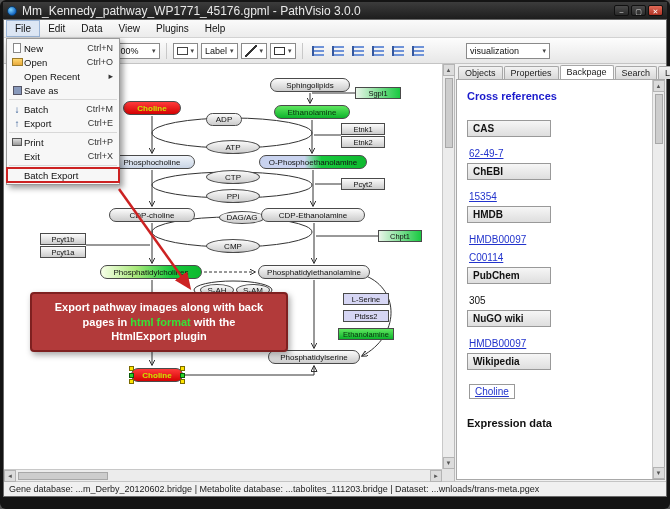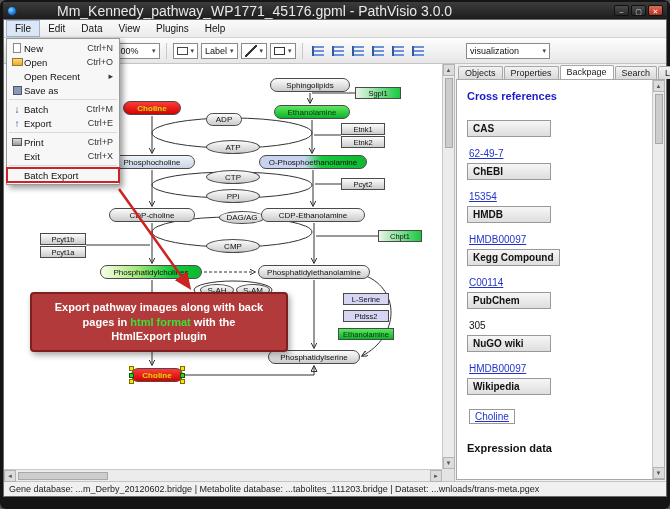--- a/index.html
+++ b/index.html
@@ -6,21 +6,21 @@
   html,body { width:670px; height:509px; font-family:"Liberation Sans", sans-serif; background:#555; }
 
   .frame { position:relative; width:670px; height:509px; background:#141414; border-radius:6px;
            padding:2px 3px 12px 3px; display:flex; flex-direction:column; overflow:hidden; }
 
   
   .titlebar { height:17px; display:flex; align-items:center; padding:0 4px; gap:5px;
               background:linear-gradient(#3c3c3c,#1d1d1d); color:#eee; flex:none; }
   .app-icon { width:10px; height:10px; border-radius:50%; flex:none;
               background:radial-gradient(circle at 35% 35%, #7fd4ff, #1565c0 70%); border:1px solid #0a3a66; }
-  .title { font-size:14px; color:#e9e9e9; white-space:nowrap; overflow:hidden; flex:1;margin-left:35px; }
+  .title { font-size:12px; color:#e9e9e9; white-space:nowrap; overflow:hidden; flex:1; }
   .winbtns { display:flex; gap:2px; flex:none; }
   .wb { width:15px; height:11px; font-size:7px; line-height:11px; text-align:center; color:#ddd;
         background:linear-gradient(#4a4a4a,#2a2a2a); border:1px solid #111; border-radius:2px; cursor:default; }
   .wb.close { background:linear-gradient(#e06a57,#b03224); color:#fff; }
 
   
   .app { flex:1; display:flex; flex-direction:column; background:#f0f0f0; border:1px solid #6a6a6a; position:relative; min-height:0; }
 
   .menubar { height:18px; display:flex; align-items:stretch; background:linear-gradient(#fafafa,#ececec);
              border-bottom:1px solid #d2d2d2; padding-left:2px; flex:none; }
@@ -315,21 +315,21 @@
             <div class="tab">Search</div>
             <div class="tab">Legend</div>
           </div>
         <div class="side-body">
           <div class="bp-content">
             <div class="bp-heading">Cross references</div>
             <div id="bp-sections">
                 <div class="bp-sec"><div class="bp-head">CAS</div><div><span class="bp-val link">62-49-7</span></div></div>
                 <div class="bp-sec"><div class="bp-head">ChEBI</div><div><span class="bp-val link">15354</span></div></div>
                 <div class="bp-sec"><div class="bp-head">HMDB</div><div><span class="bp-val link">HMDB00097</span></div></div>
-                <div class="bp-sec"><div class="bp-head">Kegg Compound</div><div><span class="bp-val link">C00114</span></div></div>
+                <div class="bp-sec"><div><span class="bp-val link">C00114</span></div></div>
                 <div class="bp-sec"><div class="bp-head">PubChem</div><div><span class="bp-val">305</span></div></div>
                 <div class="bp-sec"><div class="bp-head">NuGO wiki</div><div><span class="bp-val link">HMDB00097</span></div></div>
                 <div class="bp-sec"><div class="bp-head">Wikipedia</div><div><span class="bp-val link boxed">Choline</span></div></div>
               </div>
             <div class="bp-footer">Expression data</div>
           </div>
           <div class="side-scroll">
             <span class="sb-btn">▲</span>
             <span class="vthumb" style="height:50px"></span>
             <span class="vspace"></span>

